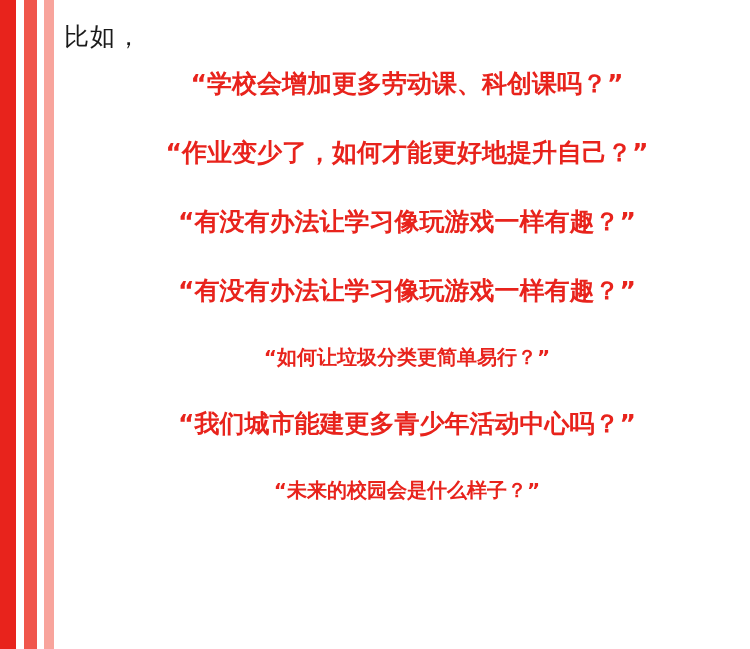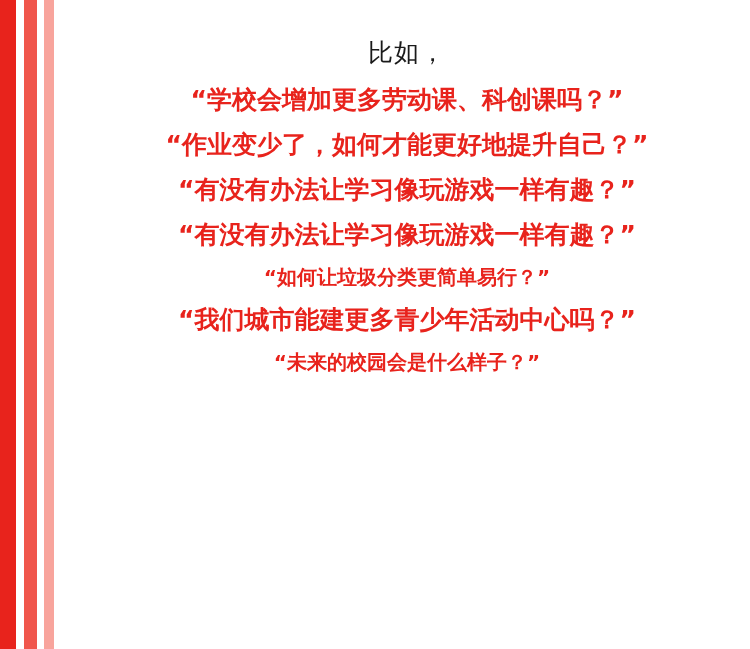--- a/index.html
+++ b/index.html
@@ -41,36 +41,37 @@
   .stripe-6 { width: 10px; background: #ffffff; }
 
   .content {
     position: absolute;
     left: 64px;
     right: 0;
     top: 0;
     bottom: 0;
     display: flex;
     flex-direction: column;
-    align-items: center;
-    padding-top: 36px;
+    align-items: flex-start;
+    padding-top: 20px;
     box-sizing: border-box;
   }
   .intro {
     font-size: 25px;
     color: #1a1a1a;
     letter-spacing: 1px;
     margin-bottom: 18px;
     font-family: "DejaVu Sans", "Liberation Sans", sans-serif;
   }
   .quote-list {
     display: flex;
     flex-direction: column;
     align-items: center;
     width: 100%;
+    gap: 24px;
   }
   .quote {
     color: #e8231c;
     font-size: 25px;
     font-weight: bold;
     letter-spacing: 0px;
     line-height: 1.0;
     margin: 0 0 20px 0;
     white-space: nowrap;
     text-align: center;

